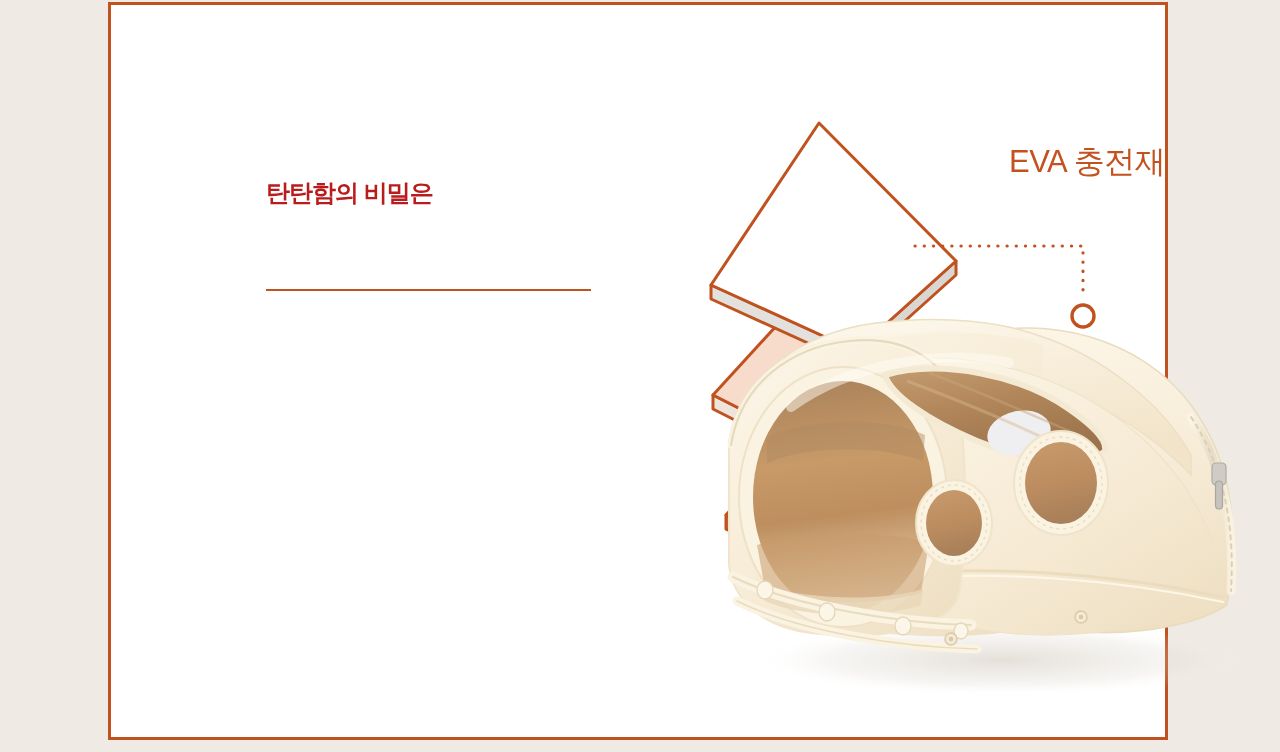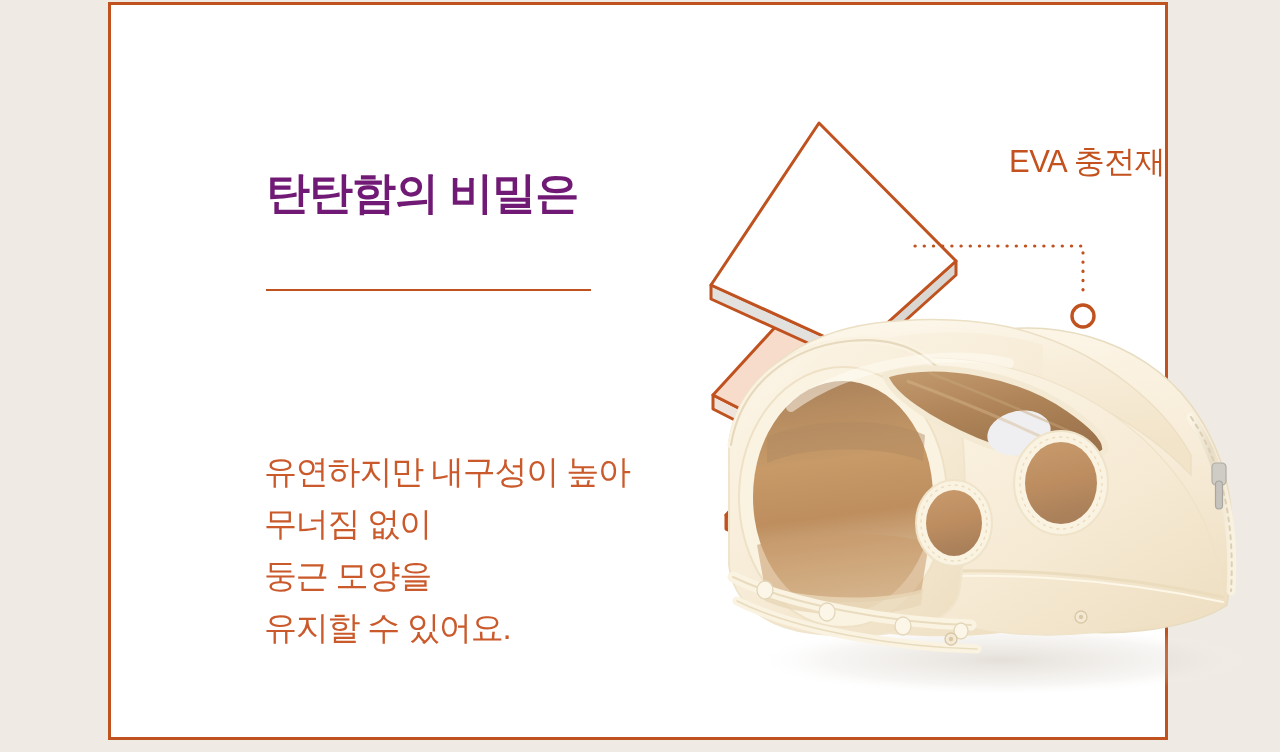--- a/index.html
+++ b/index.html
@@ -20,23 +20,23 @@
     width:1060px; height:738px;
     background:#FFFFFF;
     border:3px solid #C0521F;
     box-sizing:border-box;
   }
 
   
   .copy{position:absolute;left:155px;top:95px;width:420px;}
 
   .headline{
-    color:#701a75;
+    color:#b91c1c;
     font-weight:bold;
-    font-size:44px;
+    font-size:24px;
     line-height:62px;
     letter-spacing:-1px;
     margin:0;
     white-space:pre-line;
   }
   .headline .l2{display:block;}
 
   .divider{
     position:absolute;
     left:155px; top:284px;
@@ -76,24 +76,20 @@
   <div class="panel">
 
     <div class="copy">
       <h1 class="headline">
         <span>탄탄함의 비밀은</span>
       </h1>
     </div>
 
     <div class="divider"></div>
 
-    <p class="body-copy">유연하지만 내구성이 높아
-무너짐 없이
-둥근 모양을
-유지할 수 있어요.</p>
 
     <div class="illus">
       <svg width="620" height="680" viewBox="0 0 620 680" xmlns="http://www.w3.org/2000/svg">
         <defs>
           <linearGradient id="shellTop" x1="0" y1="0" x2="0.35" y2="1">
             <stop offset="0%" stop-color="#FEFAF0"></stop>
             <stop offset="45%" stop-color="#F8EEDB"></stop>
             <stop offset="100%" stop-color="#F2E4C9"></stop>
           </linearGradient>
           <linearGradient id="shellSide" x1="0" y1="0" x2="0.2" y2="1">

